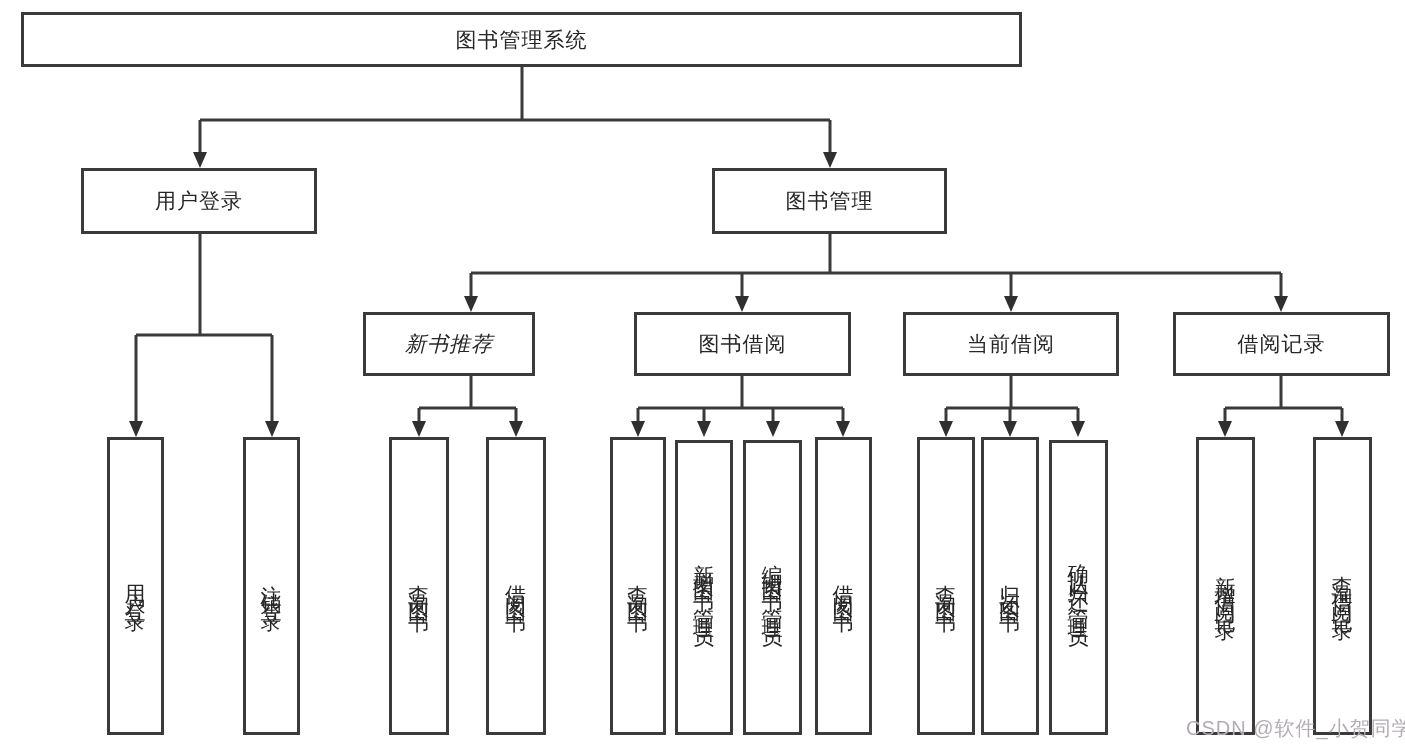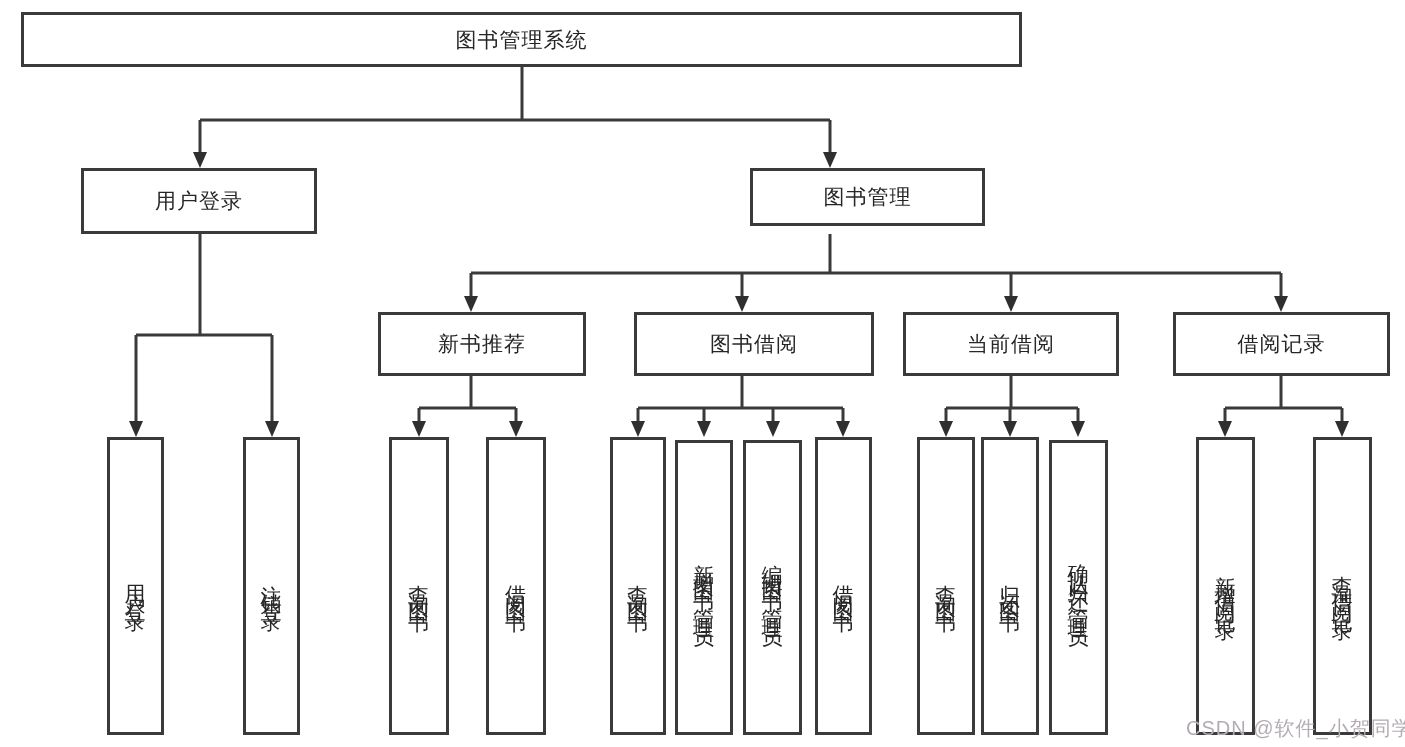--- a/index.html
+++ b/index.html
@@ -59,24 +59,24 @@
              M464 296 L478 296 L471 312 Z M735 296 L749 296 L742 312 Z M1004 296 L1018 296 L1011 312 Z M1274 296 L1288 296 L1281 312 Z
              M412 421 L426 421 L419 437 Z M509 421 L523 421 L516 437 Z
              M631 421 L645 421 L638 437 Z M697 421 L711 421 L704 437 Z M766 421 L780 421 L773 437 Z M836 421 L850 421 L843 437 Z
              M939 421 L953 421 L946 437 Z M1003 421 L1017 421 L1010 437 Z M1071 421 L1085 421 L1078 437 Z
              M1218 421 L1232 421 L1225 437 Z M1335 421 L1349 421 L1342 437 Z"></path>
   </svg>
 
   <div class="box" style="left:21px;top:12px;width:1001px;height:55px;">图书管理系统</div>
 
   <div class="box" style="left:81px;top:168px;width:236px;height:66px;">用户登录</div>
-  <div class="box" style="left:750px;top:168px;width:235px;height:58px;">图书管理</div>
+  <div class="box" style="left:712px;top:168px;width:235px;height:66px;">图书管理</div>
 
-  <div class="box" style="left:378px;top:312px;width:208px;height:64px;">新书推荐</div>
-  <div class="box" style="left:634px;top:312px;width:240px;height:64px;">图书借阅</div>
+  <div class="box" style="left:363px;top:312px;width:172px;height:64px;font-style:italic;">新书推荐</div>
+  <div class="box" style="left:634px;top:312px;width:217px;height:64px;">图书借阅</div>
   <div class="box" style="left:903px;top:312px;width:216px;height:64px;text-align:center;">当前借阅</div>
   <div class="box" style="left:1173px;top:312px;width:217px;height:64px;text-align:center;">借阅记录</div>
 
   <div class="box v" style="left:107px;top:437px;width:57px;height:298px;">用户登录</div>
   <div class="box v" style="left:243px;top:437px;width:57px;height:298px;">注销登录</div>
 
   <div class="box v" style="left:389px;top:437px;width:60px;height:298px;">查询图书</div>
   <div class="box v" style="left:486px;top:437px;width:60px;height:298px;">借阅图书</div>
 
   <div class="box v" style="left:610px;top:437px;width:56px;height:298px;">查询图书</div>

